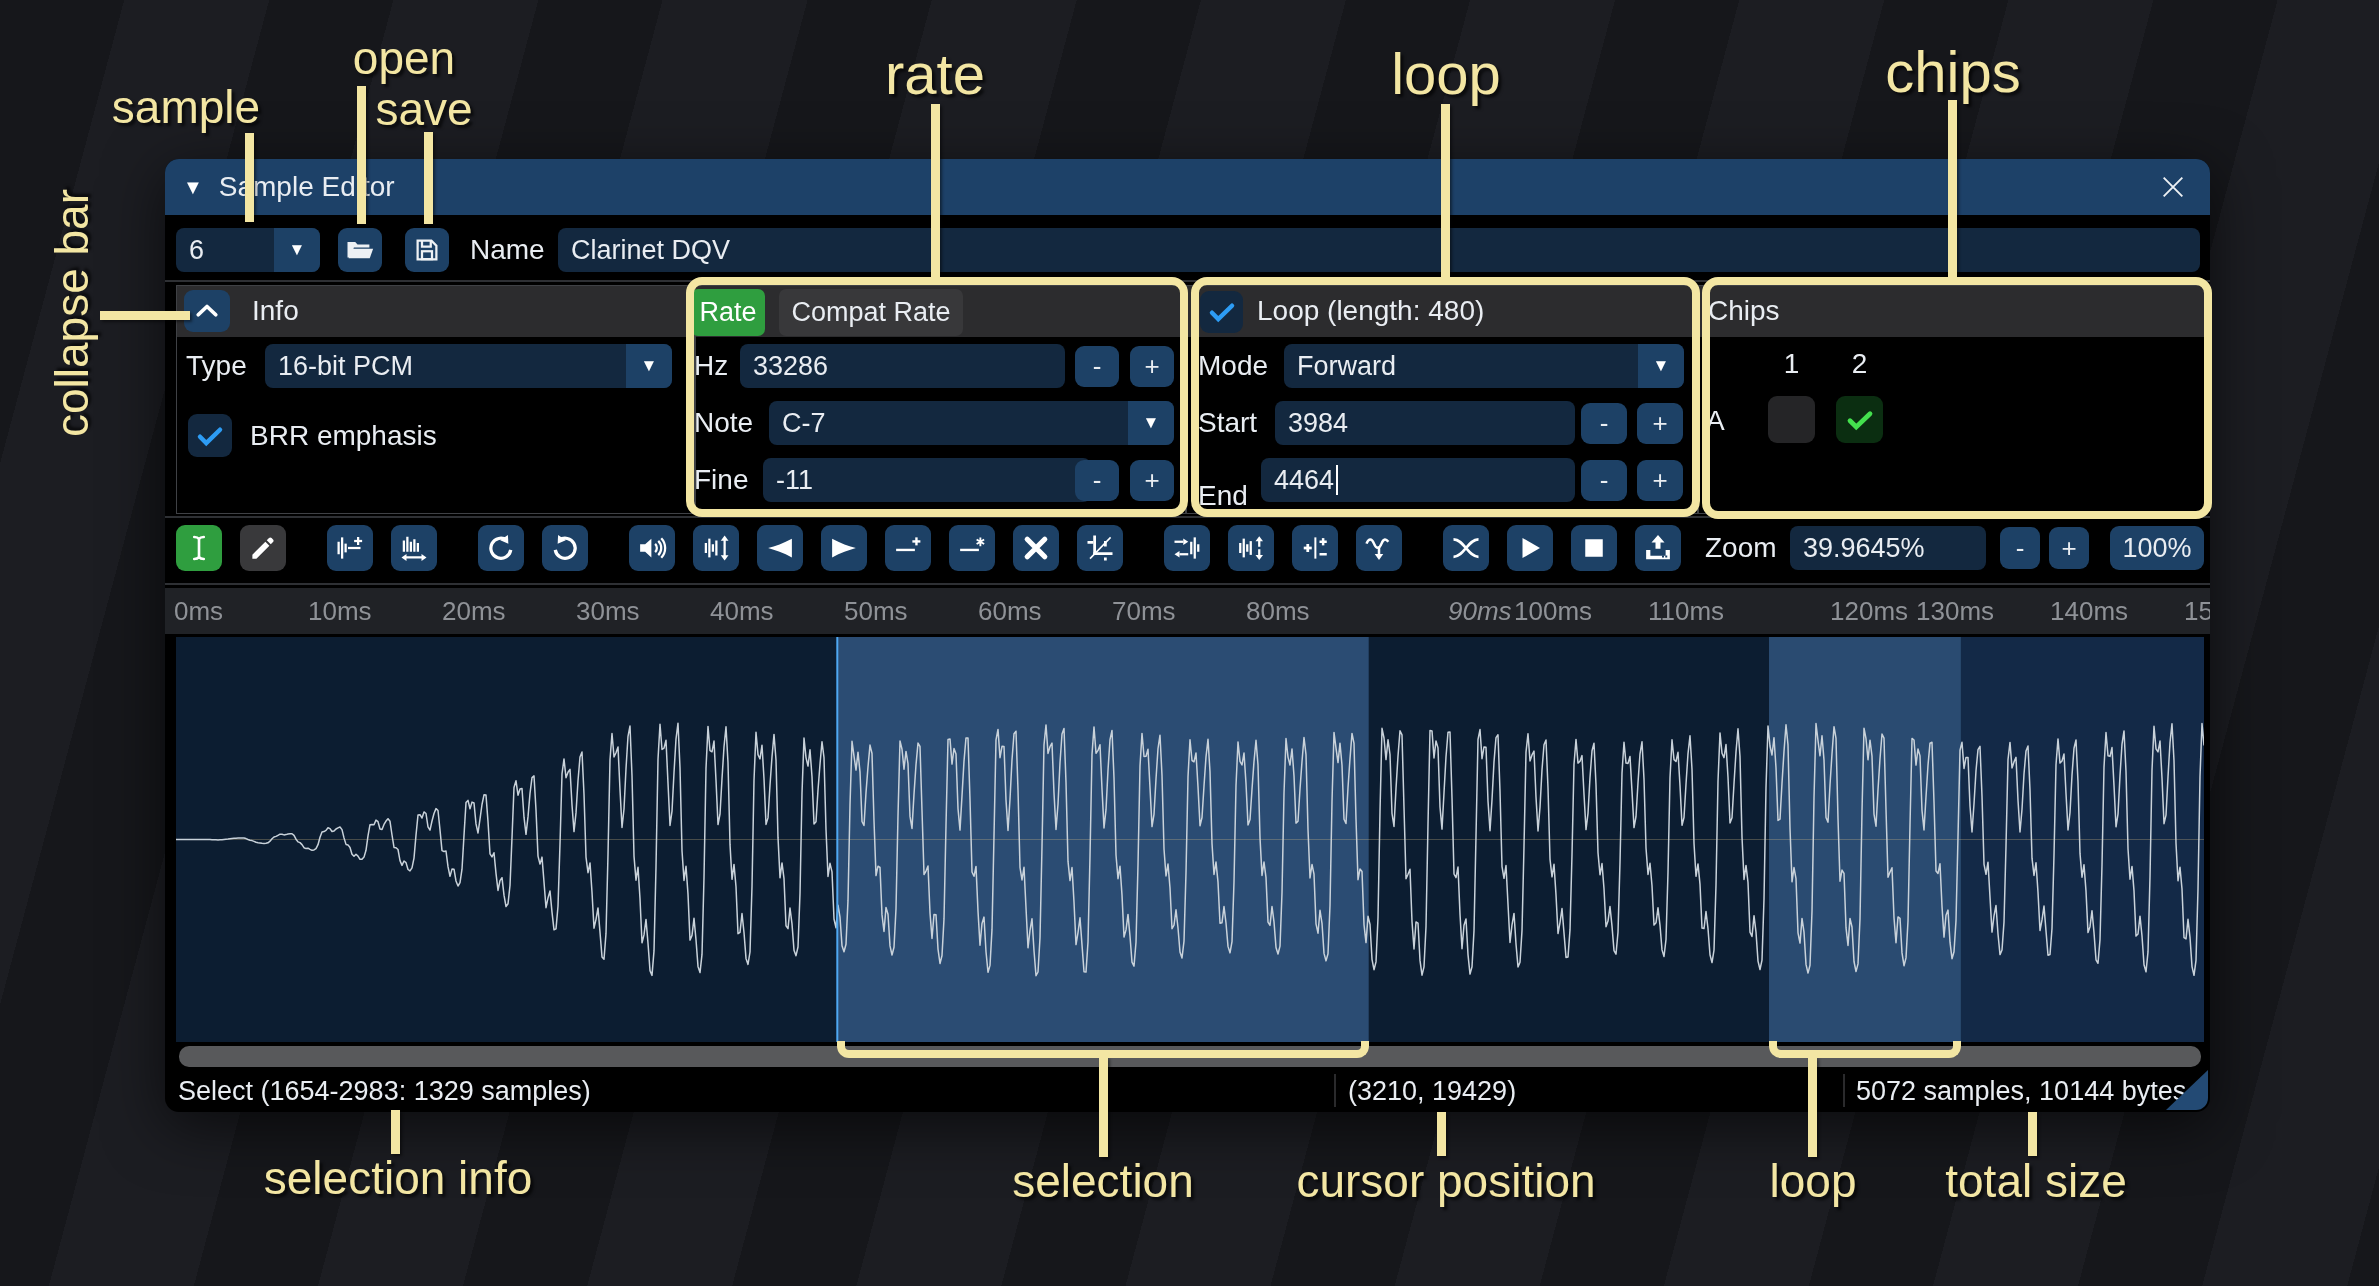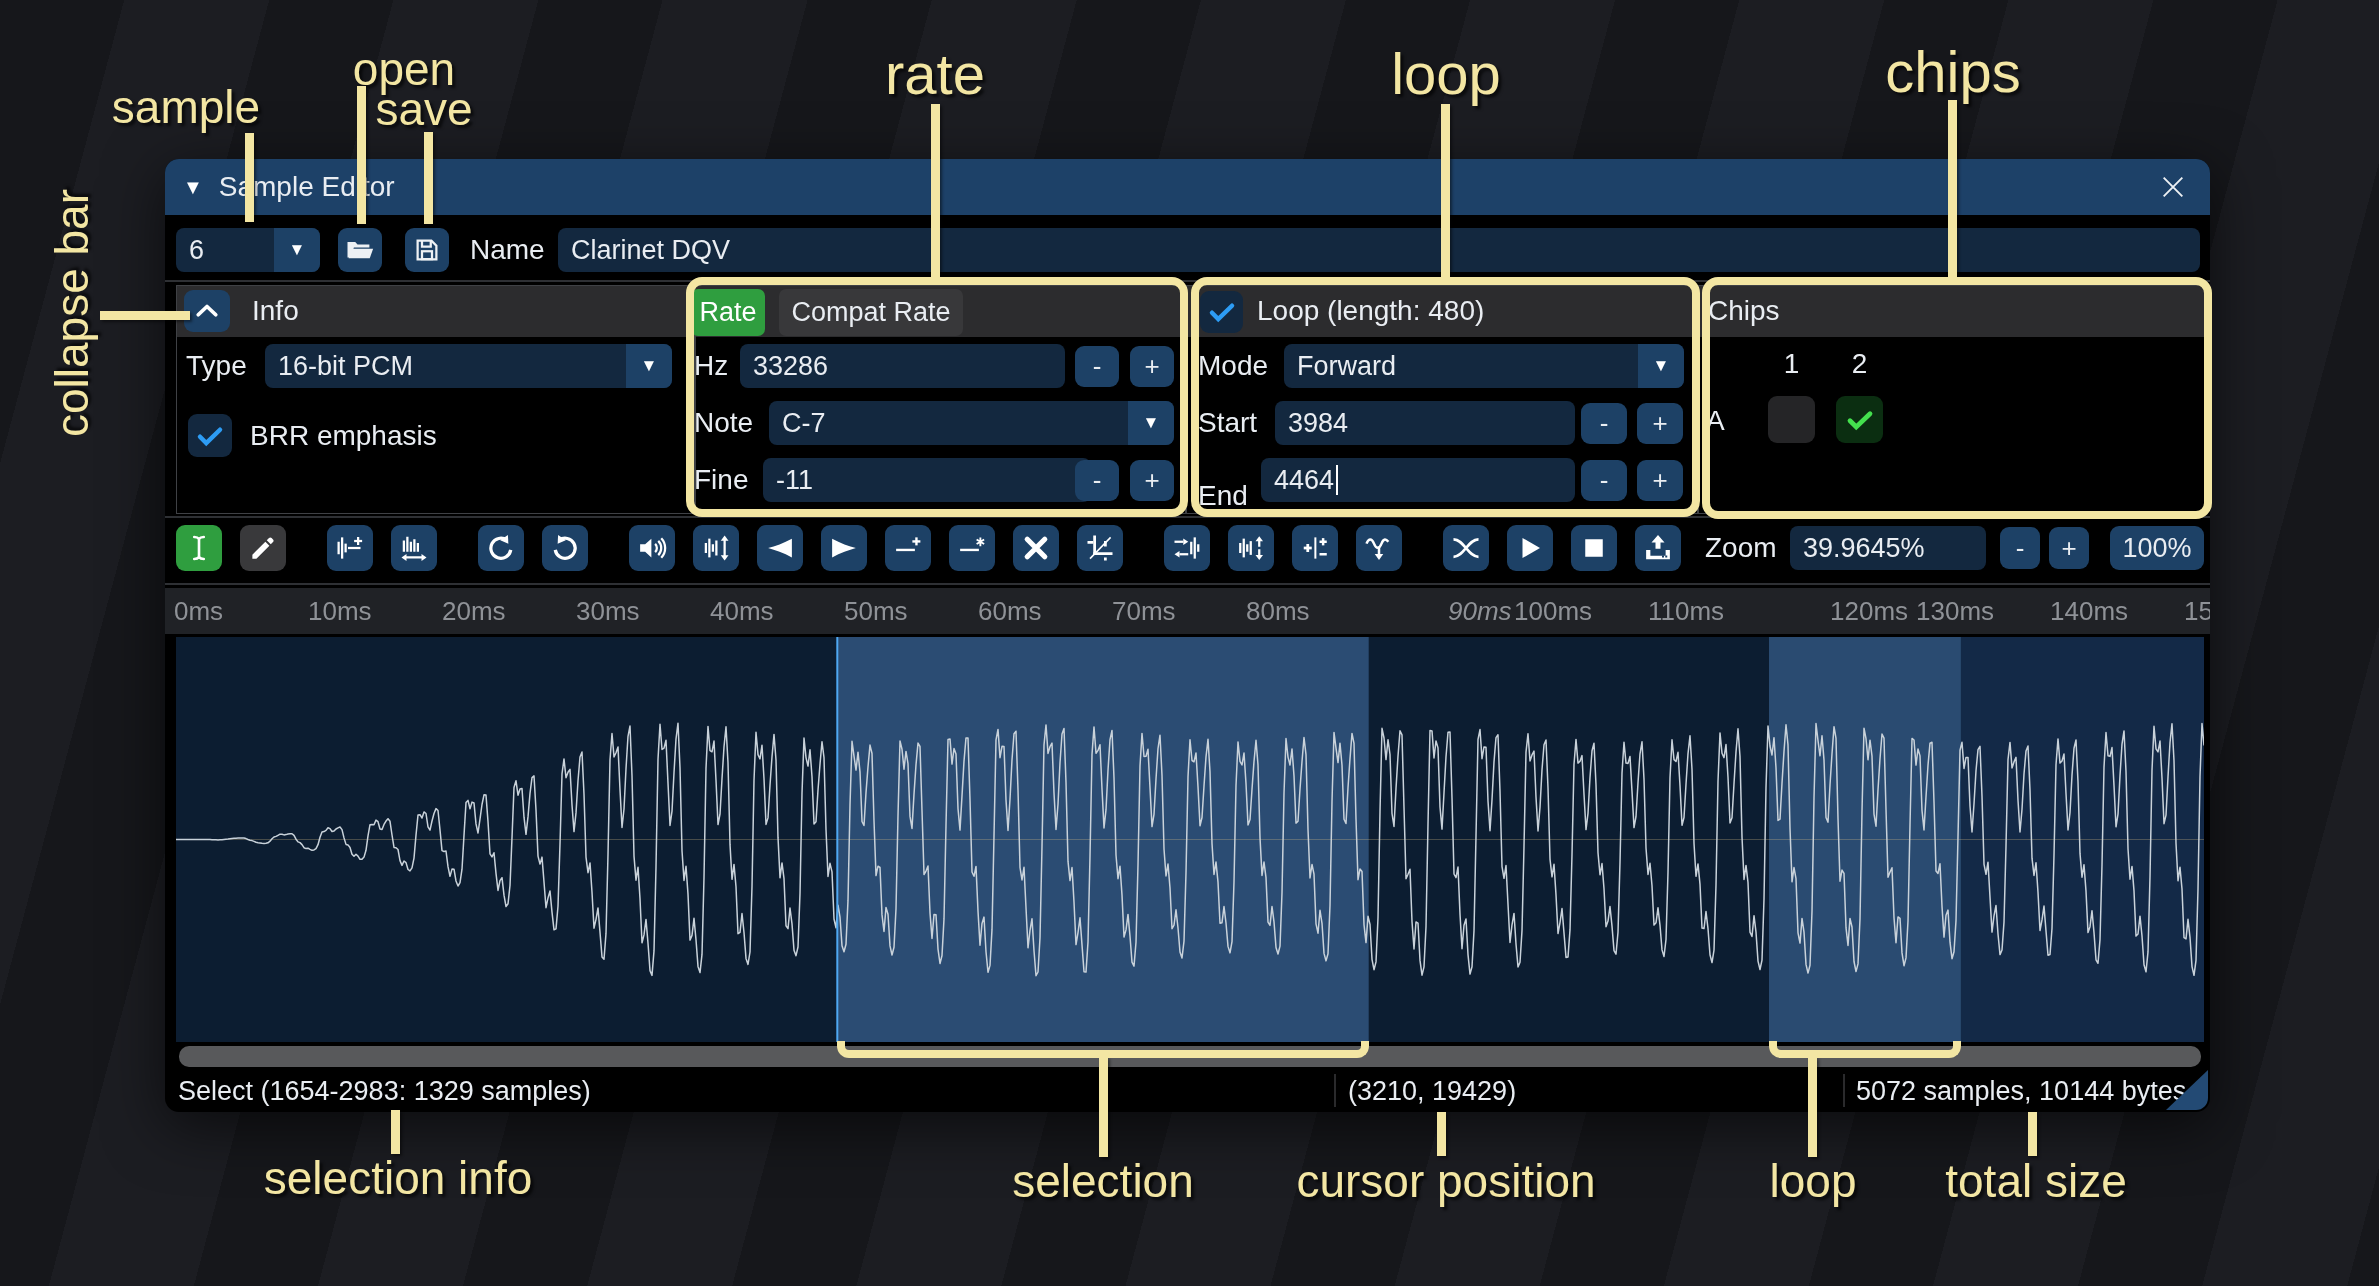--- a/index.html
+++ b/index.html
@@ -434,21 +434,21 @@
   </div>
 
   <div class="status-text" style="left:178px;">Select (1654-2983: 1329 samples)</div>
   <div class="status-div" style="left:1334px;"></div>
   <div class="status-text" style="left:1348px;">(3210, 19429)</div>
   <div class="status-div" style="left:1843px;"></div>
   <div class="status-text" style="left:1856px;">5072 samples, 10144 bytes</div>
   <div class="grip"></div>
 
   <div class="ann mid" style="left:186px; top:107px;">sample</div>
-  <div class="ann mid" style="left:404px; top:69px;">open</div>
+  <div class="ann mid" style="left:404px; top:58px;">open</div>
   <div class="ann mid" style="left:424px; top:109px;">save</div>
   <div class="ann big" style="left:935px; top:73px;">rate</div>
   <div class="ann big" style="left:1446px; top:73px;">loop</div>
   <div class="ann big" style="left:1953px; top:71px;">chips</div>
   <div class="ann mid rot" style="left:72px; top:313px;">collapse bar</div>
   <div class="ann mid" style="left:398px; top:1178px;">selection info</div>
   <div class="ann mid" style="left:1103px; top:1181px;">selection</div>
   <div class="ann mid" style="left:1446px; top:1181px;">cursor position</div>
   <div class="ann mid" style="left:1813px; top:1181px;">loop</div>
   <div class="ann mid" style="left:2036px; top:1181px;">total size</div>

